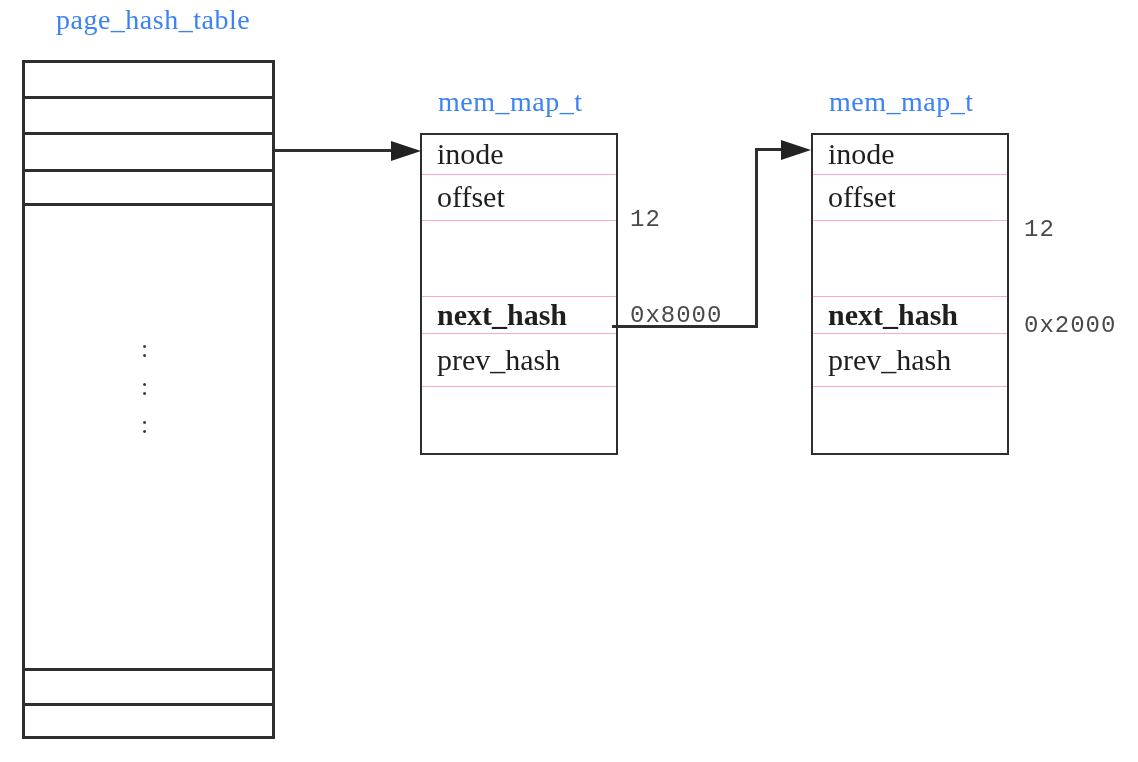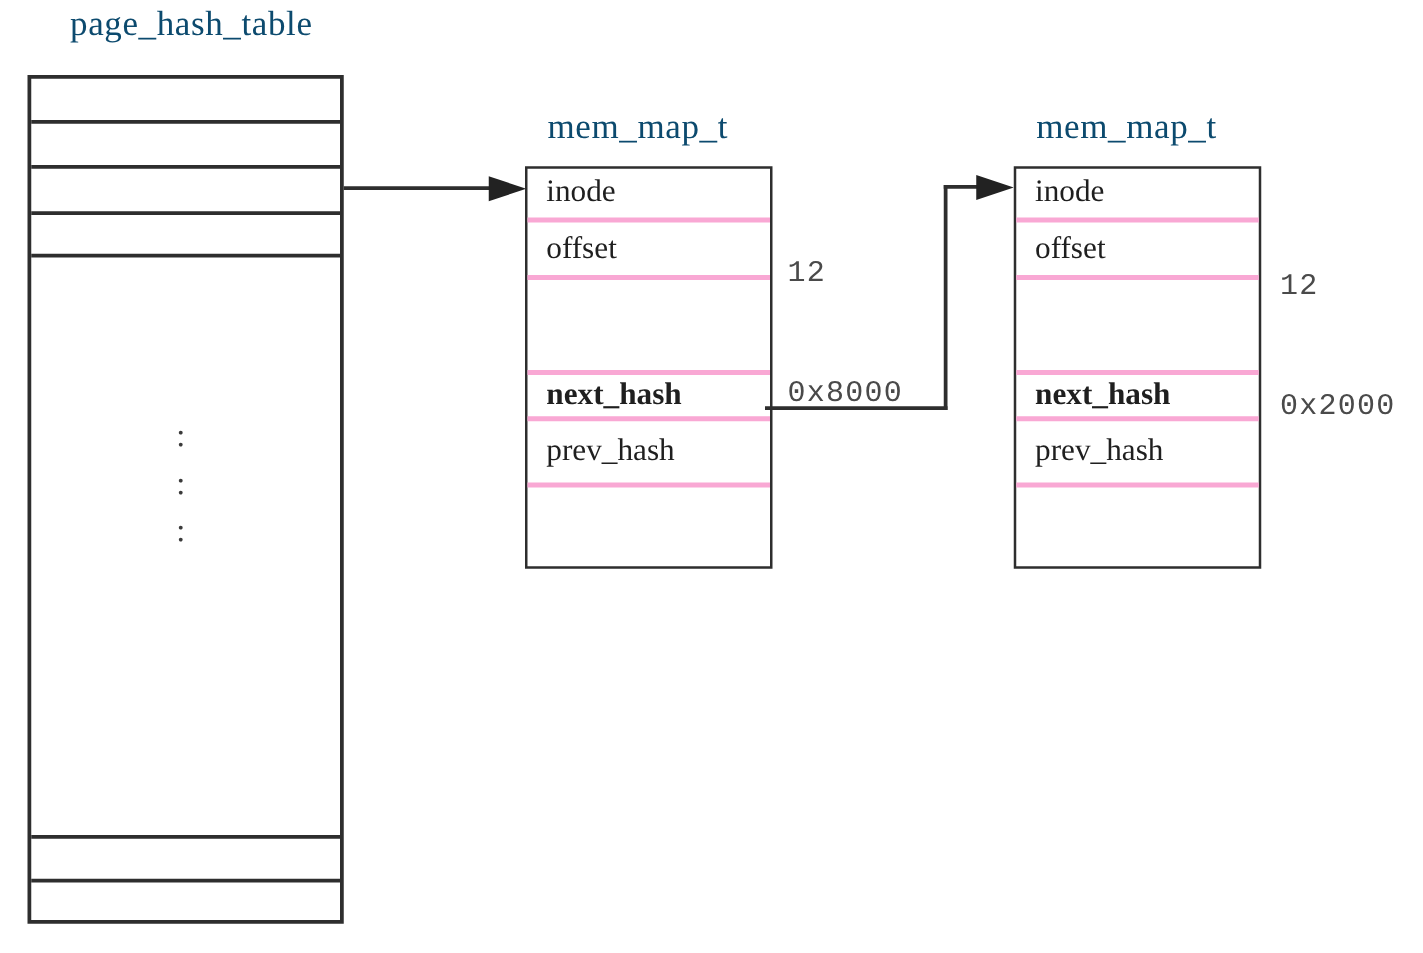--- a/index.html
+++ b/index.html
@@ -1,32 +1,32 @@
 <!DOCTYPE html>
 <html><head>
 <meta charset="utf-8">
 <style>
   html,body{margin:0;padding:0;background:#ffffff;}
   .canvas{
     position:relative;width:1138px;height:762px;background:#ffffff;overflow:hidden;
     font-family:"Liberation Serif", serif;color:#1c1c1c;
   }
-  .serif-label{position:absolute;font-size:28px;letter-spacing:.5px;white-space:nowrap;color:#0c4a6e;}
+  .serif-label{position:absolute;font-size:28px;letter-spacing:.5px;white-space:nowrap;color:#3b82f6;}
   
   .pht{position:absolute;left:22px;top:60px;width:253px;height:679px;border:3px solid #2e2e2e;box-sizing:border-box;background:#fff;}
   .pht .hline{position:absolute;left:0;width:100%;height:3px;background:#2e2e2e;}
   .dots{position:absolute;left:141px;top:336px;display:flex;flex-direction:column;gap:12px;
         font-size:26px;line-height:26px;color:#3a3a3a;font-family:"Liberation Serif",serif;}
   .dots span{display:block;}
   
   .memmap{position:absolute;width:198px;height:322px;border:2px solid #2e2e2e;box-sizing:border-box;background:#fff;
           display:flex;flex-direction:column;}
   .mm-row{box-sizing:border-box;display:flex;align-items:center;padding-left:15px;
-          font-size:25px;color:#1f1f1f;white-space:nowrap;}
-  .mm-row.bordered{border-top:4px solid #f9a8d4;padding-left:15px;}
+          font-size:30px;color:#1f1f1f;white-space:nowrap;}
+  .mm-row.bordered{border-top:1px solid #f9a8d4;padding-left:15px;}
   .r-inode{height:41px;}
   .r-offset{height:49px;}
   .r-empty1{height:80px;}
   .r-next{height:39px;font-weight:bold;}
   .r-prev{height:56px;}
   .r-empty2{height:71px;}
   
   .annot{position:absolute;font-family:Liberation Mono, monospace;
          font-size:24px;line-height:32px;color:#4a4a4a;white-space:pre;letter-spacing:1px;}
   

